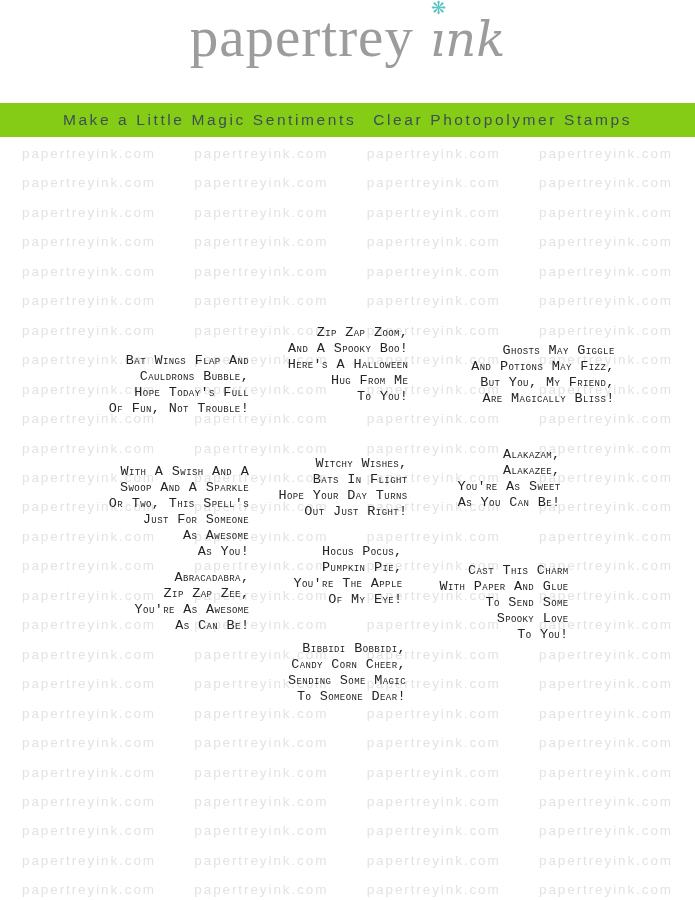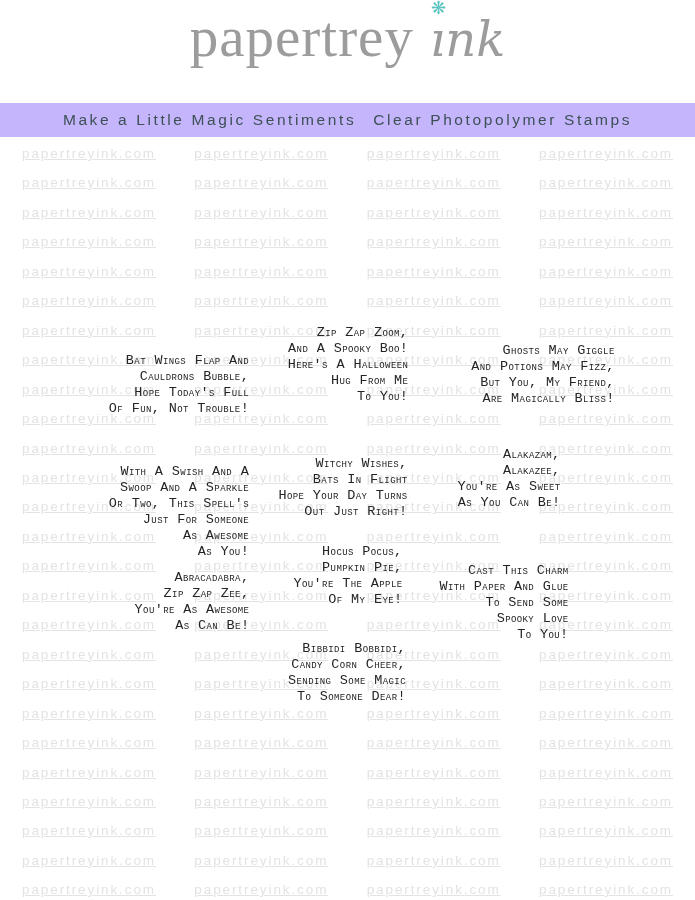--- a/index.html
+++ b/index.html
@@ -123,26 +123,26 @@
 
 <div class="page">
 
   <div class="logo">
     <span class="logo-serif" style="color: rgb(156, 156, 156);">papertrey</span>
     <span class="logo-script" style="color: rgb(156, 156, 156);">
       <span class="logo-flower" style="color: rgb(87, 195, 191);">❋</span><span>ınk</span>
     </span>
   </div>
 
-  <div class="banner" style="background: #c4b5fd; gap: 17px;">
+  <div class="banner" style="background: #84cc16; gap: 17px;">
     <span style="color: rgb(61, 80, 85);">Make a Little Magic Sentiments</span>
     <span style="color: rgb(61, 80, 85);">Clear Photopolymer Stamps</span>
   </div>
 
-  <div class="watermark" style="color: rgb(227, 227, 227); text-decoration: underline;">
+  <div class="watermark" style="color: rgb(227, 227, 227);">
       <div class="wm-row">
         <span>papertreyink.com</span>
         <span>papertreyink.com</span>
         <span>papertreyink.com</span>
         <span>papertreyink.com</span>
       </div>
       <div class="wm-row">
         <span>papertreyink.com</span>
         <span>papertreyink.com</span>
         <span>papertreyink.com</span>

